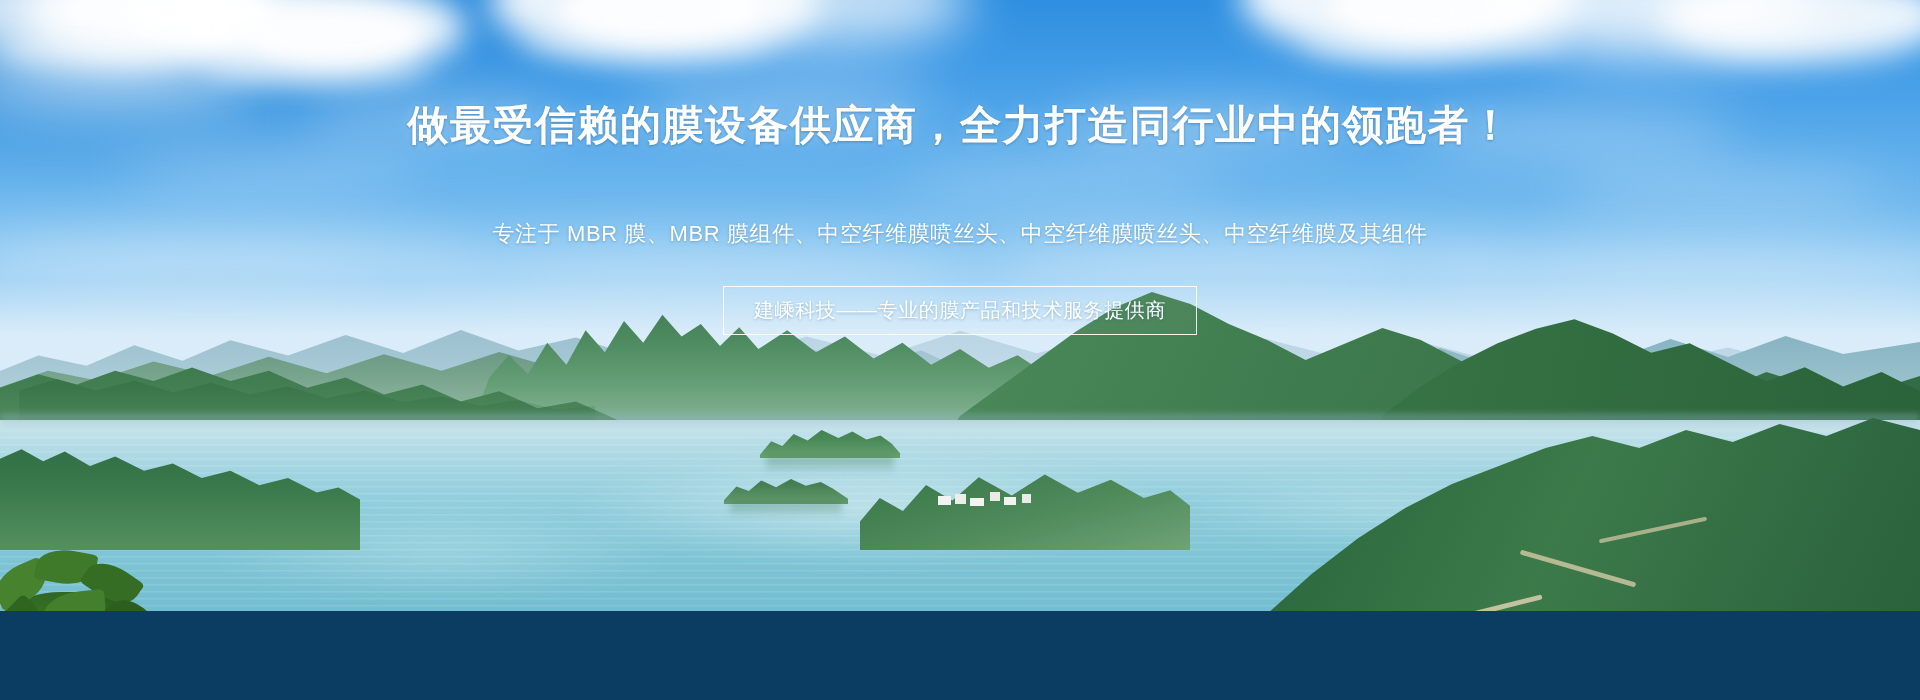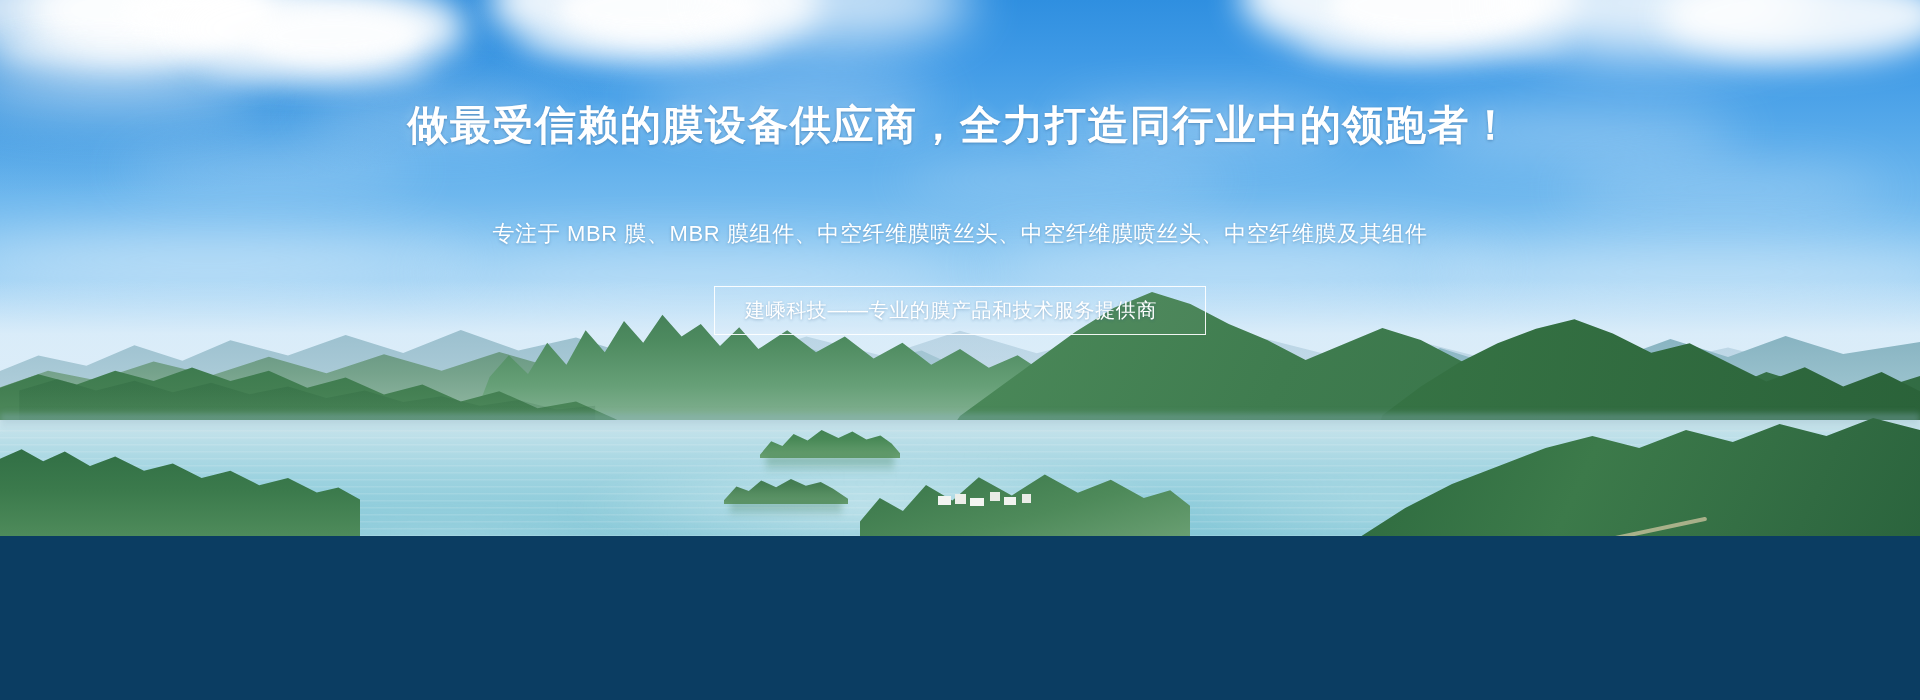--- a/index.html
+++ b/index.html
@@ -9,21 +9,21 @@
     height: 700px;
     overflow: hidden;
     background: #0b3d62;
     font-family: "Liberation Sans", "DejaVu Sans", sans-serif;
   }
 
   
   #banner {
     position: relative;
     width: 1920px;
-    height: 536px;
+    height: 611px;
     overflow: hidden;
     text-decoration: underline;
   }
 
   
   .sky {
     position: absolute;
     left: 0; top: 0;
     width: 1920px;
     height: 430px;
@@ -167,21 +167,21 @@
 
   .tagbox-wrap {
     position: absolute;
     left: 0; top: 286px;
     width: 1920px;
     display: flex;
     justify-content: center;
   }
   .tagbox {
     border: 1px solid rgba(255,255,255,0.92);
-    padding: 11px 48px 12px 30px;
+    padding: 11px 30px 12px 30px;
     font-size: 20px;
     color: #ffffff;
     letter-spacing: 0.6px;
     line-height: 24px;
     white-space: nowrap;
     background: rgba(255,255,255,0.045);
     text-shadow: 0 1px 3px rgba(30,80,130,0.33);
   }
 </style>
 </head>

